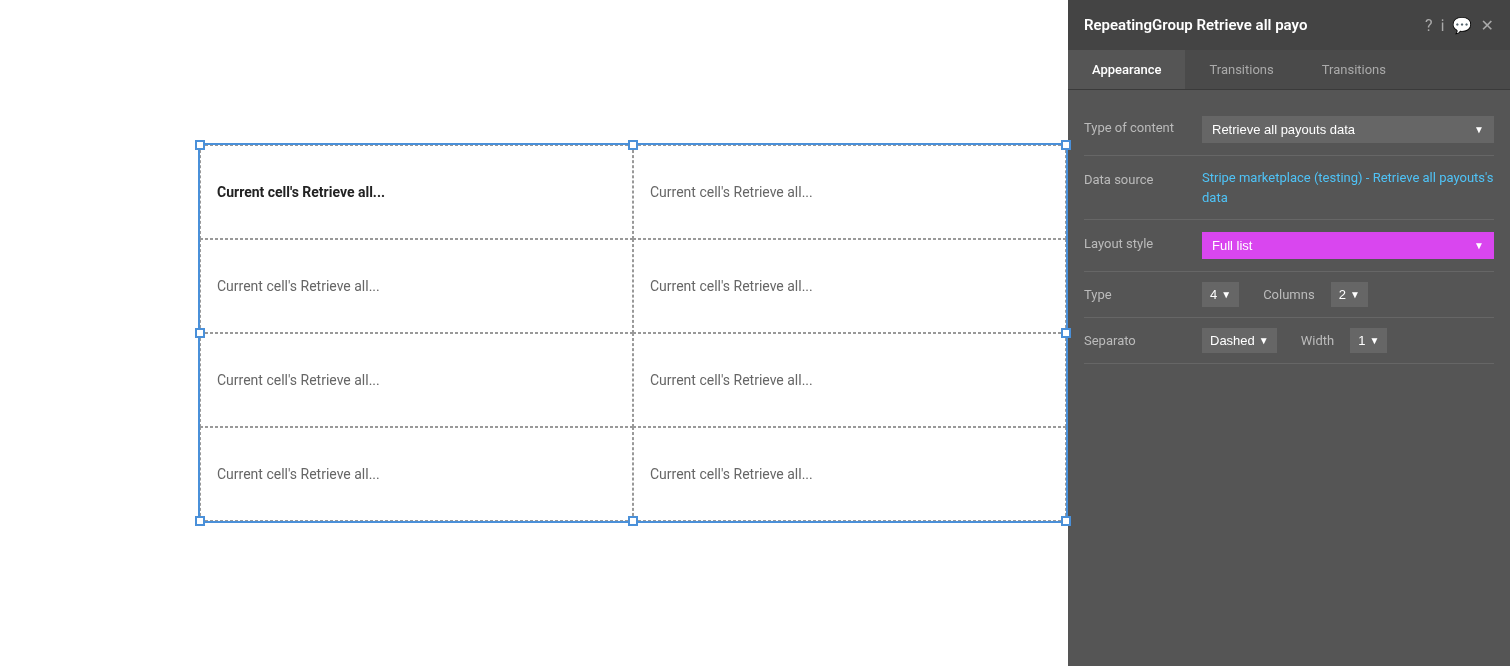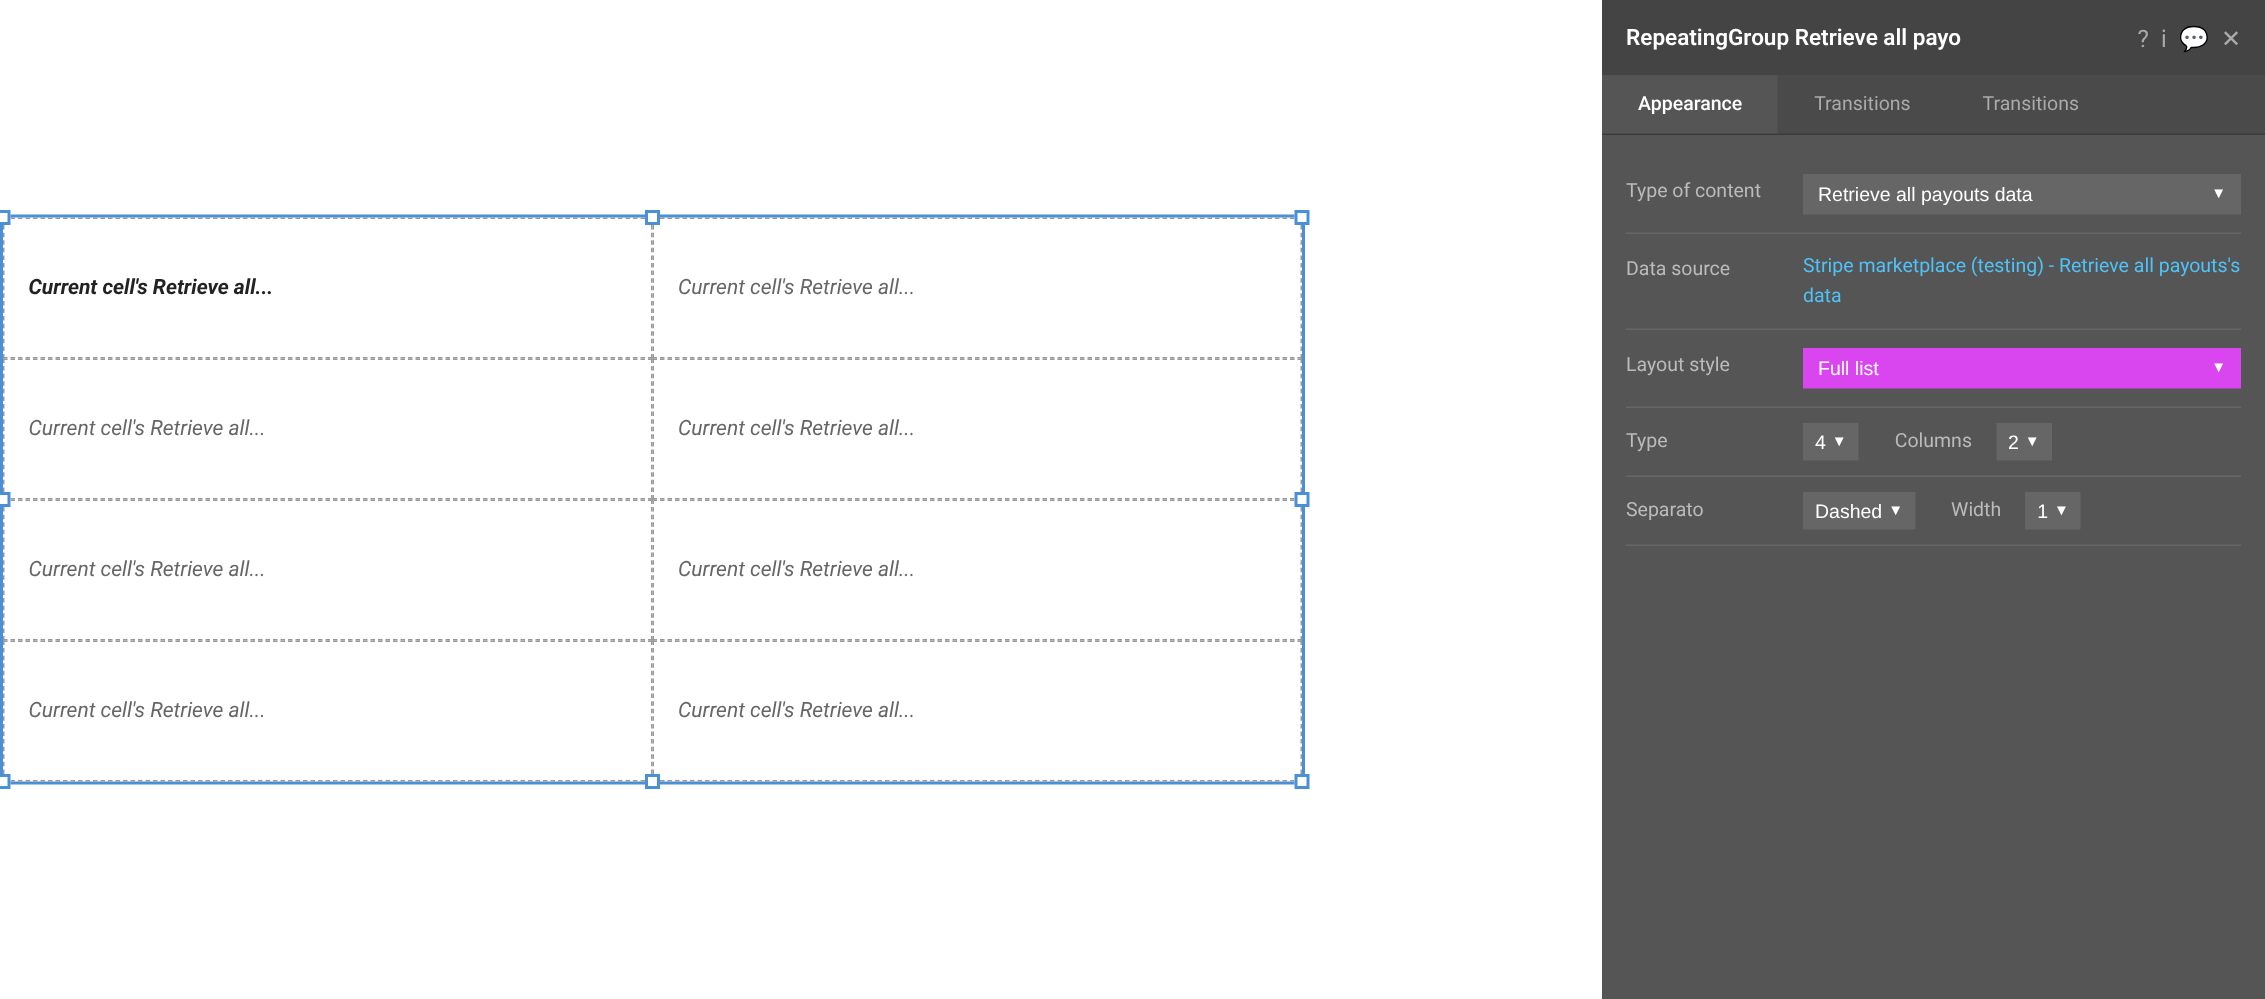--- a/index.html
+++ b/index.html
@@ -12,22 +12,21 @@
       display: flex;
     }
 
     
     .canvas-area {
       flex: 1;
       background: #ffffff;
       position: relative;
       display: flex;
       align-items: center;
-      justify-content: flex-start;
-      font-style: italic;
+      justify-content: flex-end;
     }
 
     
     .repeating-group {
       position: relative;
       border: 2px solid #4a90d9;
       width: 870px;
       height: 380px;
     }
 

